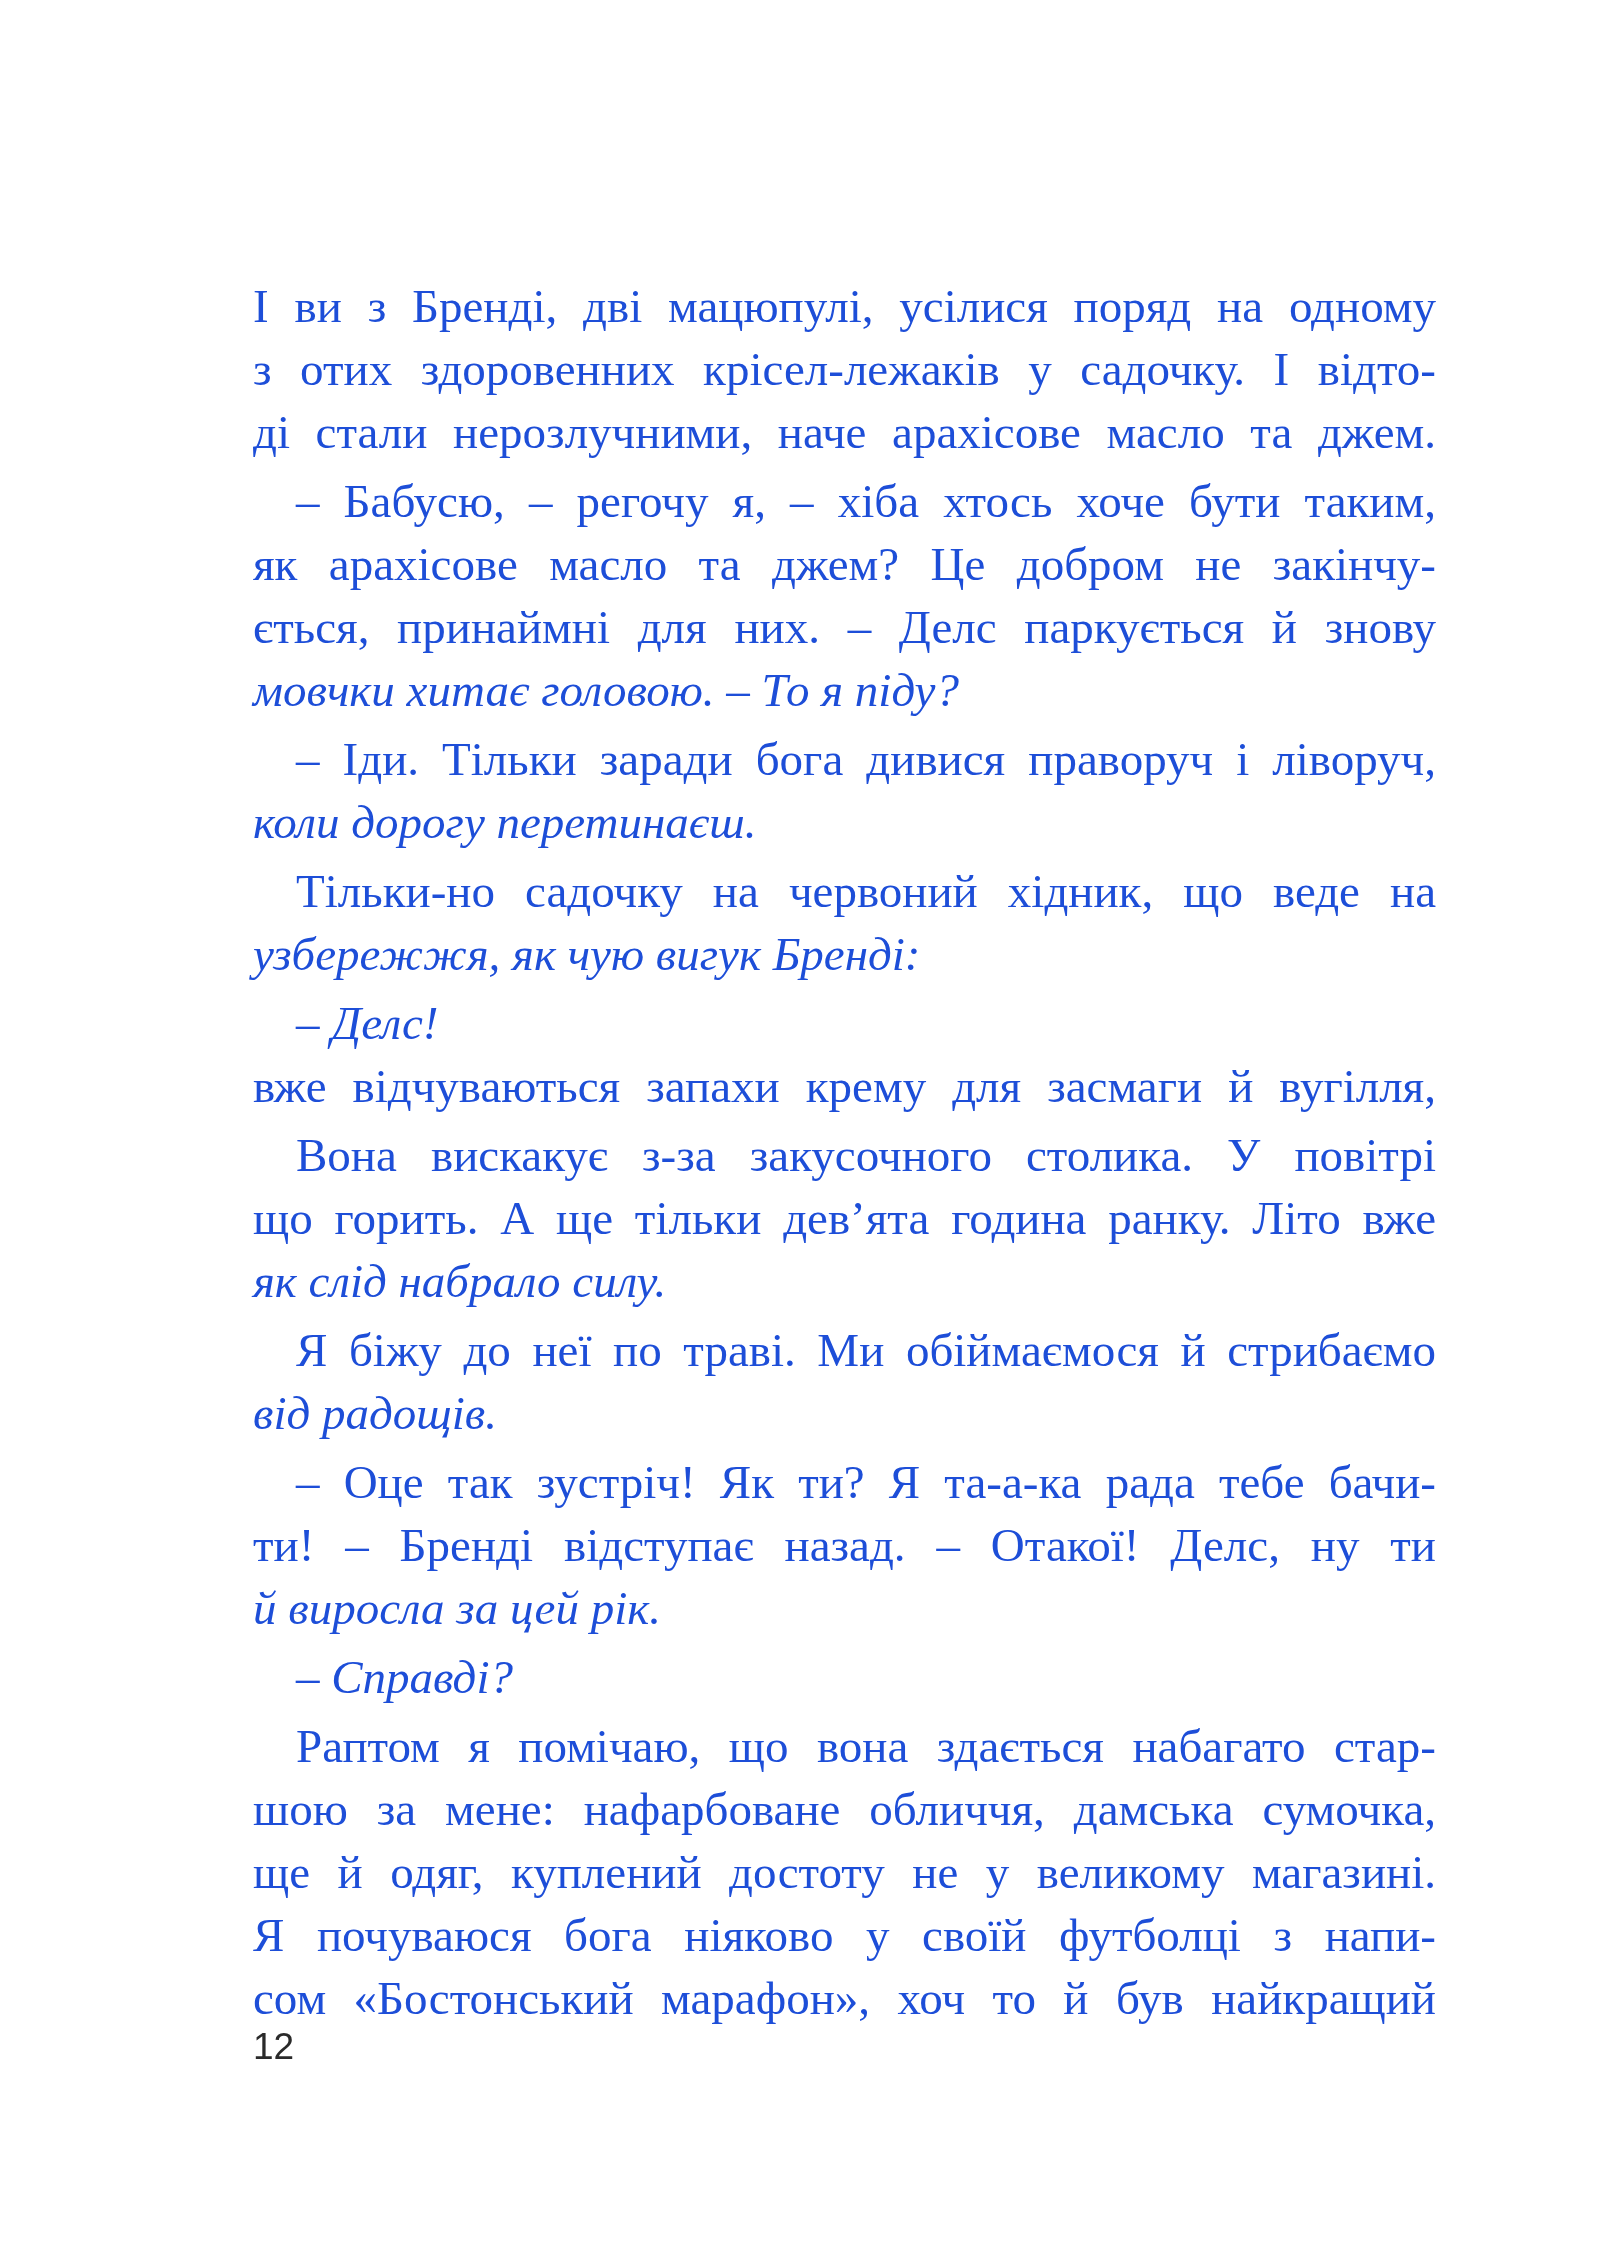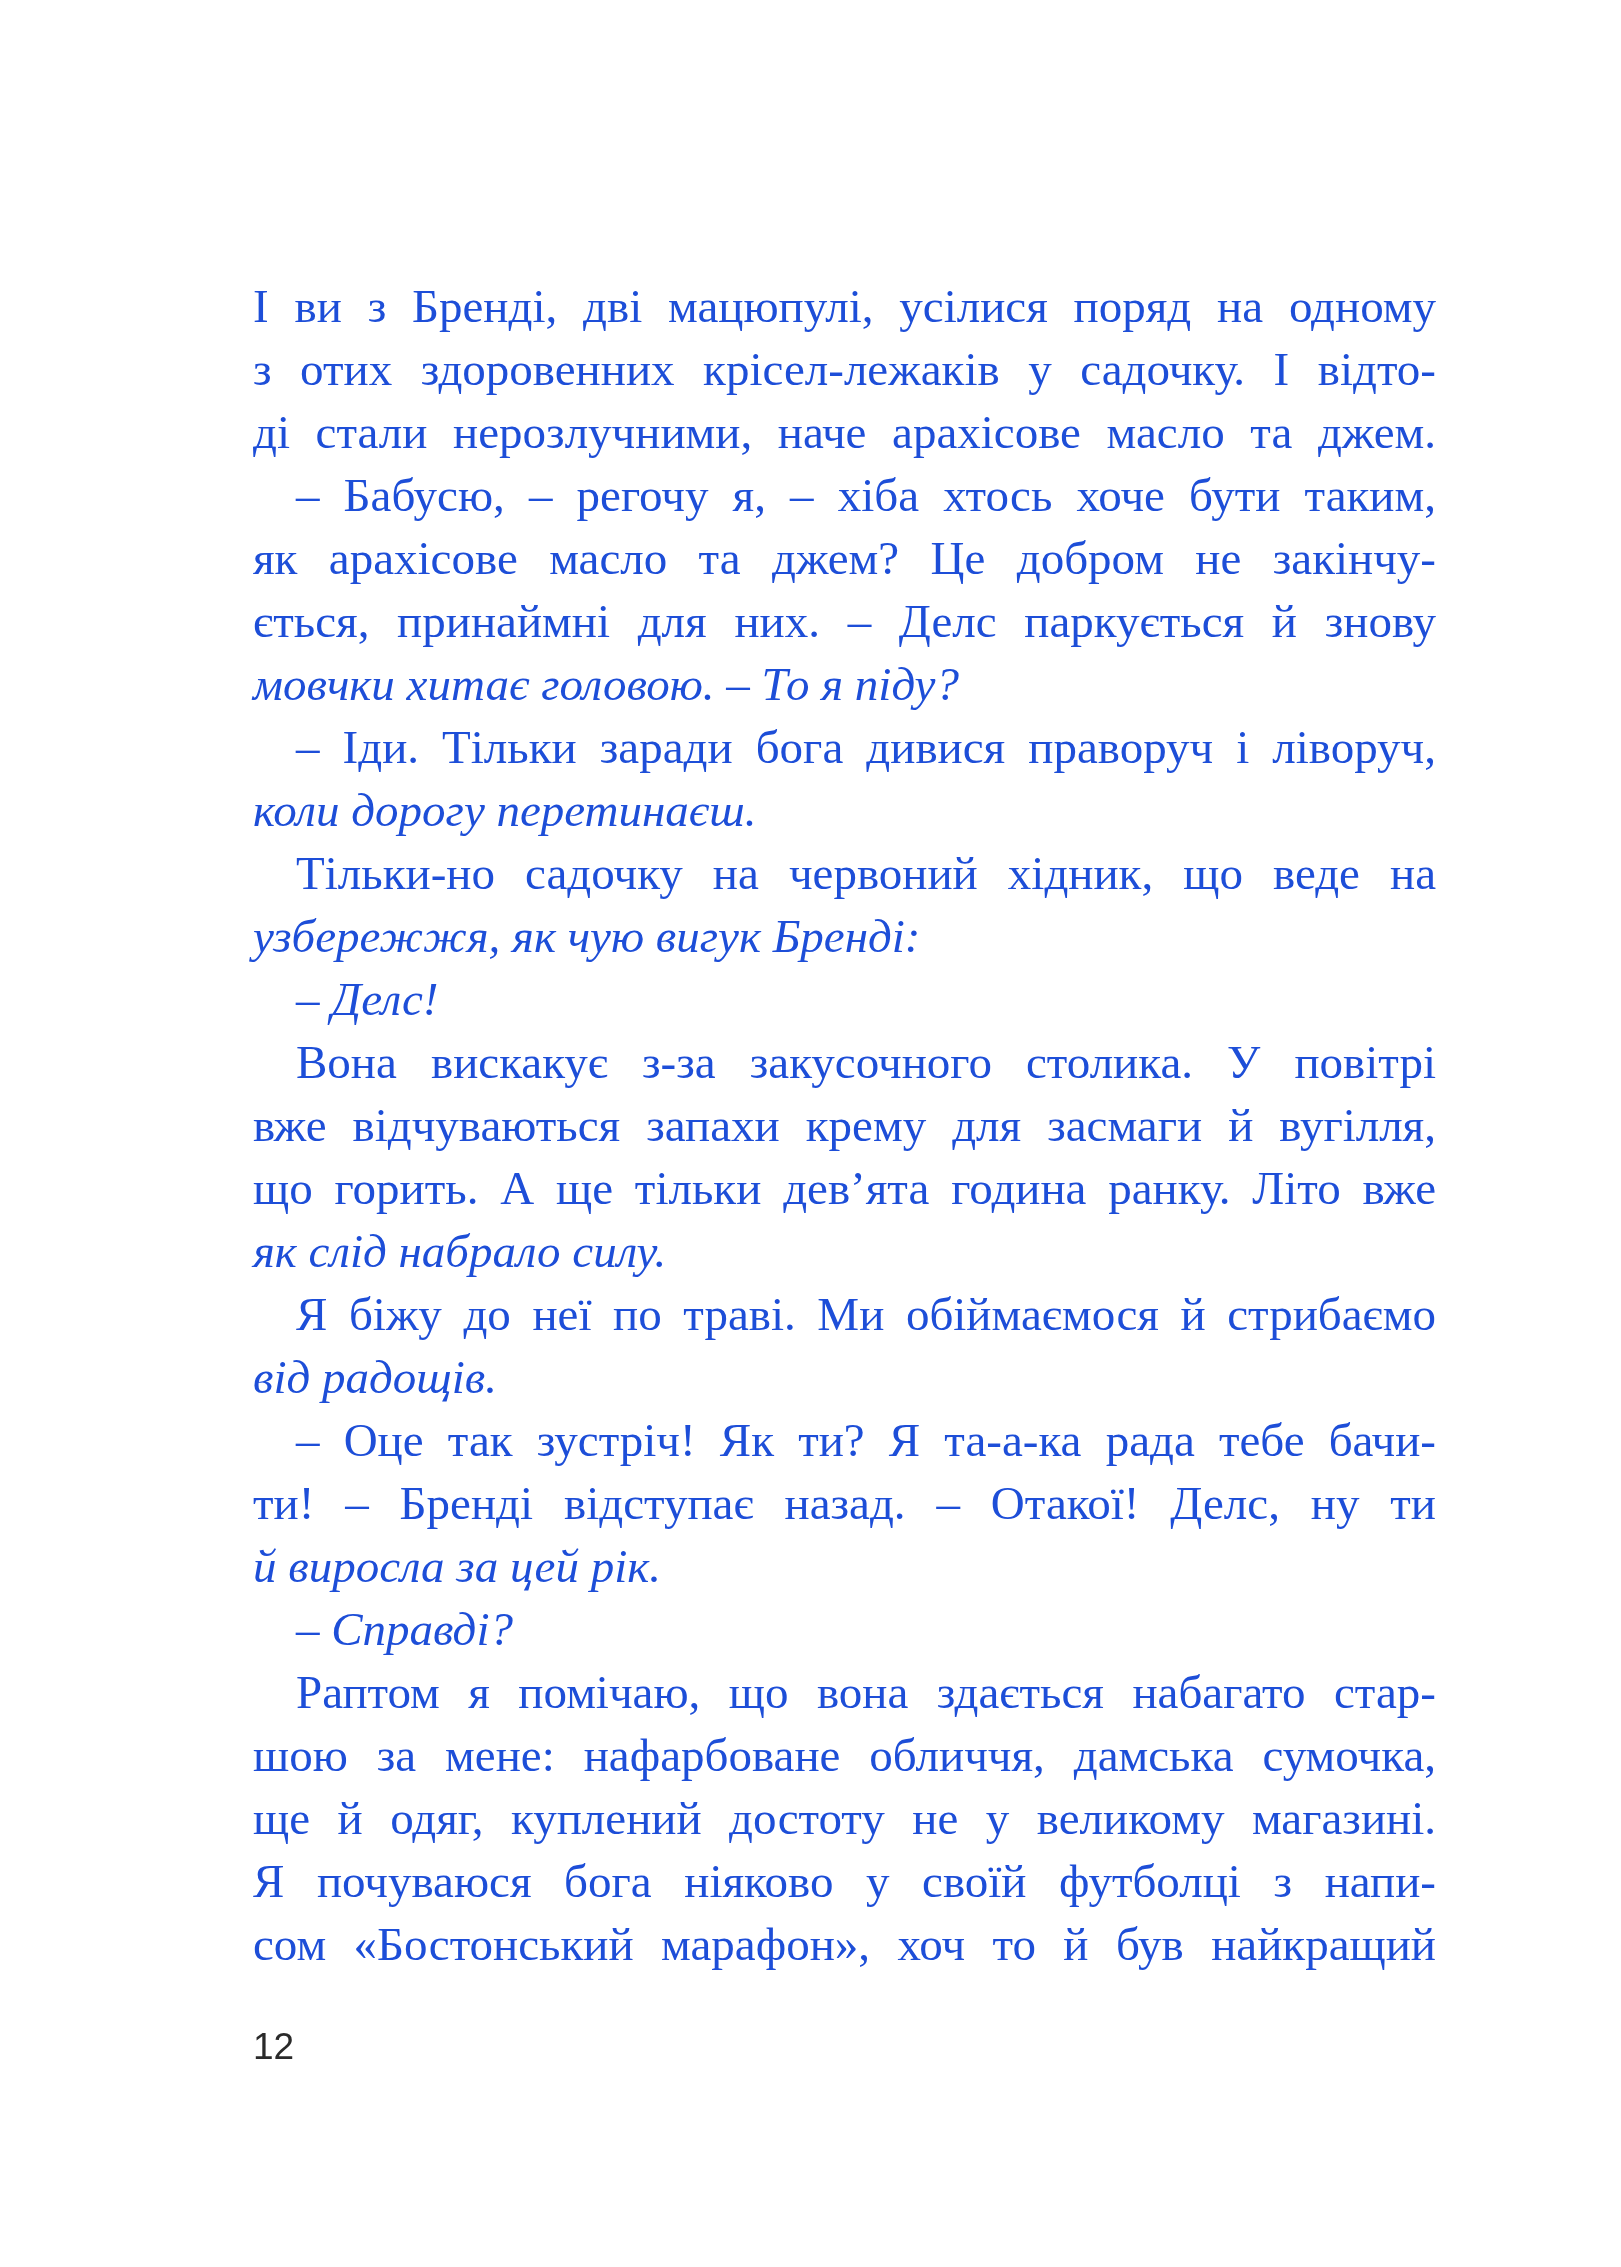--- a/index.html
+++ b/index.html
@@ -29,20 +29,21 @@
     text-align-last: justify;
     white-space: normal;
   }
   .line.no-just {
     text-align: left;
     text-align-last: left;
     font-style: italic;
   }
   .line.indent {
     text-indent: 43px;
+    margin-top: 6px;
   }
   .folio {
     position: absolute;
     left: 253px;
     top: 2027px;
     width: 1183px;
     font-family: "Liberation Sans", "DejaVu Sans", sans-serif;
     font-size: 37px;
     line-height: 39px;
     color: #2a2a2a;
@@ -58,22 +59,22 @@
       <div class="line">ді стали нерозлучними, наче арахісове масло та джем.</div>
       <div class="line indent">– Бабусю, – регочу я, – хіба хтось хоче бути таким,</div>
       <div class="line">як арахісове масло та джем? Це добром не закінчу-</div>
       <div class="line">ється, принаймні для них. – Делс паркується й знову</div>
       <div class="line no-just">мовчки хитає головою. – То я піду?</div>
       <div class="line indent">– Іди. Тільки заради бога дивися праворуч і ліворуч,</div>
       <div class="line no-just">коли дорогу перетинаєш.</div>
       <div class="line indent">Тільки-но садочку на червоний хідник, що веде на</div>
       <div class="line no-just">узбережжя, як чую вигук Бренді:</div>
       <div class="line indent no-just">– Делс!</div>
+      <div class="line">вже відчуваються запахи крему для засмаги й вугілля,</div>
       <div class="line indent">Вона вискакує з-за закусочного столика. У повітрі</div>
-      <div class="line">вже відчуваються запахи крему для засмаги й вугілля,</div>
       <div class="line">що горить. А ще тільки дев’ята година ранку. Літо вже</div>
       <div class="line no-just">як слід набрало силу.</div>
       <div class="line indent">Я біжу до неї по траві. Ми обіймаємося й стрибаємо</div>
       <div class="line no-just">від радощів.</div>
       <div class="line indent">– Оце так зустріч! Як ти? Я та-а-ка рада тебе бачи-</div>
       <div class="line">ти! – Бренді відступає назад. – Отакої! Делс, ну ти</div>
       <div class="line no-just">й виросла за цей рік.</div>
       <div class="line indent no-just">– Справді?</div>
       <div class="line indent">Раптом я помічаю, що вона здається набагато стар-</div>
       <div class="line">шою за мене: нафарбоване обличчя, дамська сумочка,</div>

